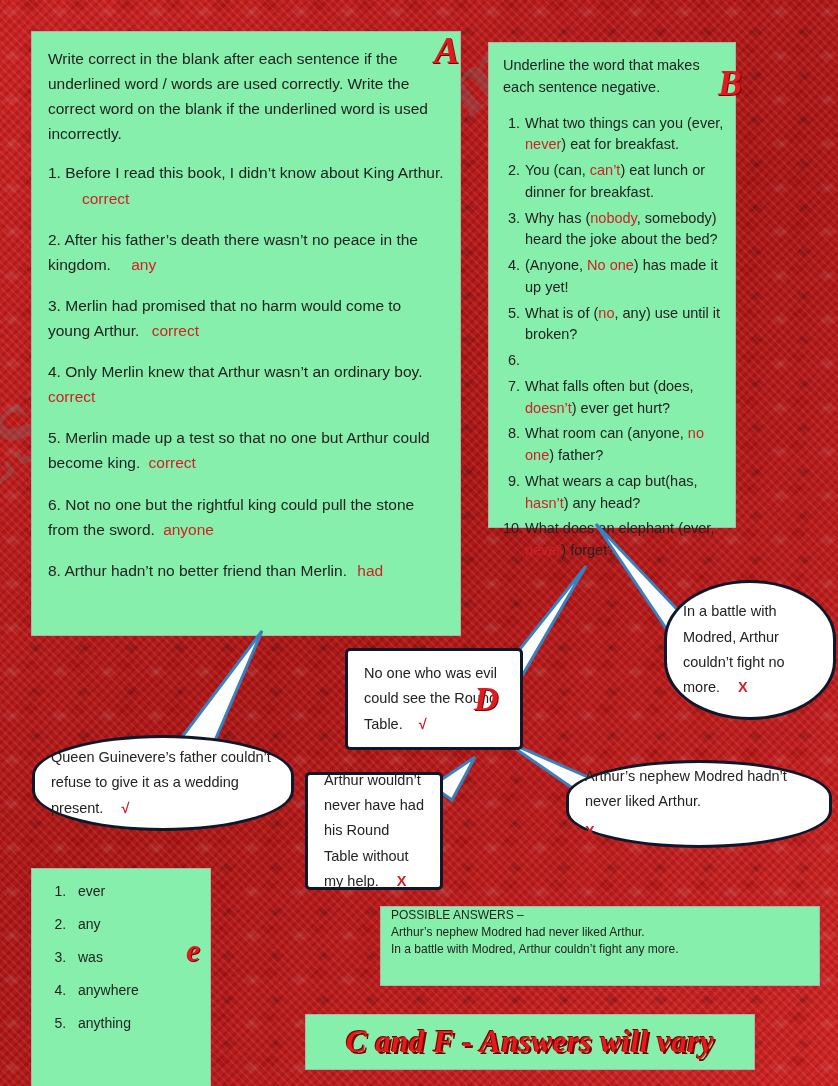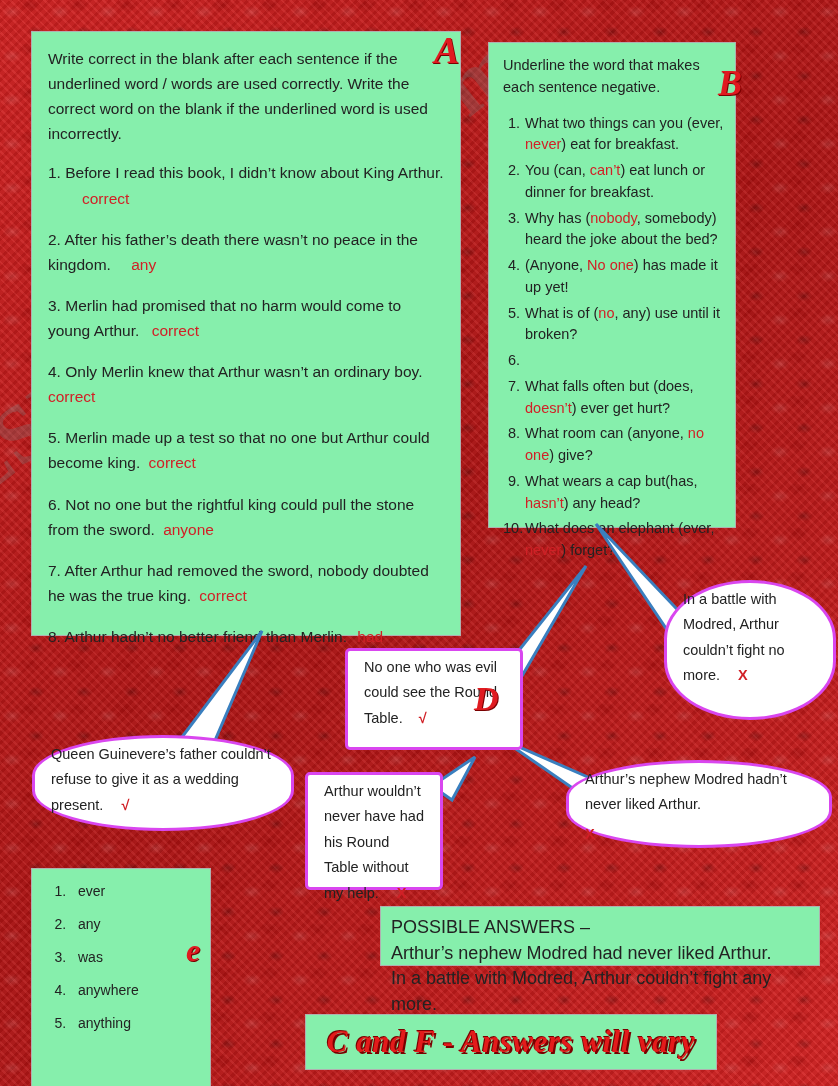--- a/index.html
+++ b/index.html
@@ -107,28 +107,28 @@
     font-weight: bold;
     letter-spacing: 1px;
     pointer-events: none;
     white-space: nowrap;
   }
 
   
   .bubble {
     position: absolute;
     background: #ffffff;
-    border: 3px solid #d946ef;
+    border: 3px solid #0f172a;
     border-radius: 50% / 42%;
     box-sizing: border-box;
     color: #222;
     font-size: 14.5px;
     line-height: 1.75;
     display: flex;
-    align-items: flex-start;
+    align-items: center;
     justify-content: center;
     text-align: left;
   }
   .bubble .inner { padding: 4px 16px; }
   .bubble.rect {
     border-radius: 5px;
   }
   .mark {
     color: #d12026;
     font-weight: bold;
@@ -151,31 +151,31 @@
     color: #222;
   }
   #sectionE ol { margin: 0; padding-left: 22px; }
   #sectionE ol li { margin-bottom: 17px; padding-left: 8px; }
 
   
   #possible {
     left: 380px;
     top: 906px;
     width: 440px;
-    height: 60px;
-    padding: 8px 10px;
-    font-size: 18px;
+    height: 80px;
+    padding: 0 10px;
+    font-size: 12px;
     line-height: 1.42;
     color: #222;
   }
   
   #banner {
     left: 305px;
     top: 1014px;
-    width: 412px;
+    width: 450px;
     height: 56px;
     display: flex;
     align-items: center;
     justify-content: center;
   }
   #bannerText {
     font-family: "Liberation Serif", serif;
     font-style: italic;
     font-weight: bold;
     font-size: 31px;
@@ -211,24 +211,20 @@
   </p>
   <p class="qline">
     <span>5. Merlin made up a test so that no one but Arthur could become king.</span>
     <span class="ans" style="margin-left:4px">correct</span>
   </p>
   <p class="qline">
     <span>6. Not no one but the rightful king could pull the stone from the sword.</span>
     <span class="ans" style="margin-left:4px">anyone</span>
   </p>
   <p class="qline">
-    <span>7. After Arthur had removed the sword, nobody doubted he was the true king.</span>
-    <span class="ans" style="margin-left:4px">correct</span>
-  </p>
-  <p class="qline">
     <span>8. Arthur hadn’t no better friend than Merlin.</span>
     <span class="ans" style="margin-left:6px">had</span>
   </p>
 </div>
 <div class="letter" id="letterA">A</div>
 
 <div class="panel" id="sectionB">
   <p class="intro">Underline the word that makes each sentence negative.</p>
   <ul class="olist">
     <li>
@@ -253,21 +249,21 @@
       </li>
     <li>
         <span class="num">6.</span>
       </li>
     <li>
         <span class="num">7.</span>
         <span class="txt"><span>What falls often but (does,</span><br><span class="ans">doesn’t</span><span>) ever get hurt?</span></span>
       </li>
     <li>
         <span class="num">8.</span>
-        <span class="txt"><span>What room can (anyone,</span> <span class="ans">no one</span><span>) give?</span></span>
+        <span class="txt"><span>What room can (anyone,</span> <span class="ans">no one</span><span>) father?</span></span>
       </li>
     <li>
         <span class="num">9.</span>
         <span class="txt"><span>What wears a cap but(has,</span><br><span class="ans">hasn’t</span><span>) any head?</span></span>
       </li>
     <li>
         <span class="num">10.</span>
         <span class="txt"><span>What does an elephant (ever,</span><br><span class="ans">never</span><span>) forget?</span></span>
       </li>
   </ul>

